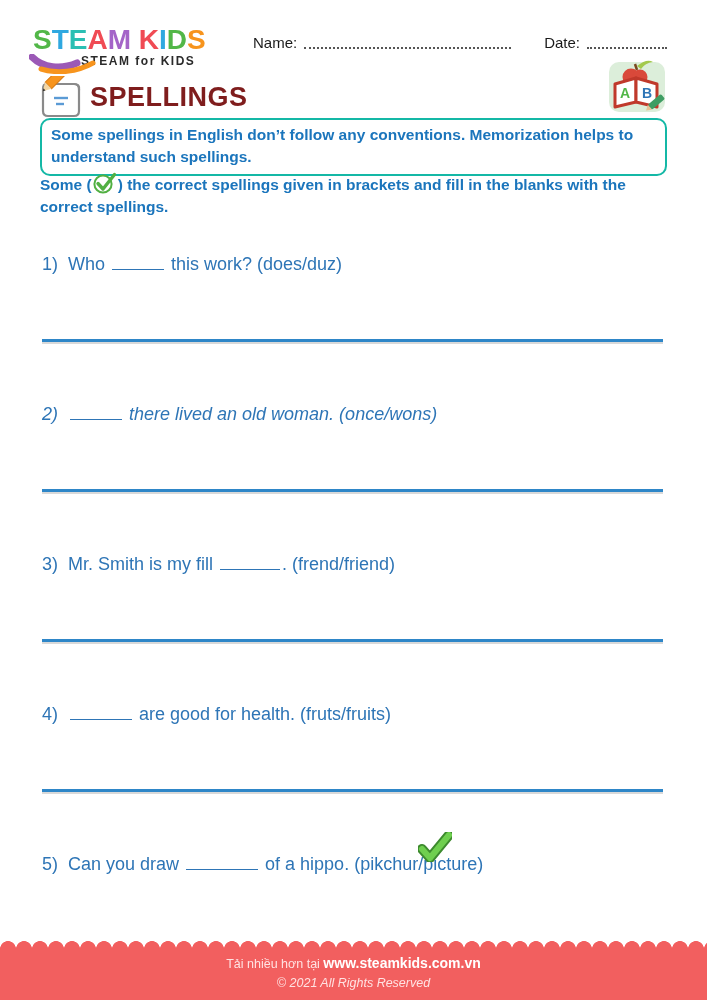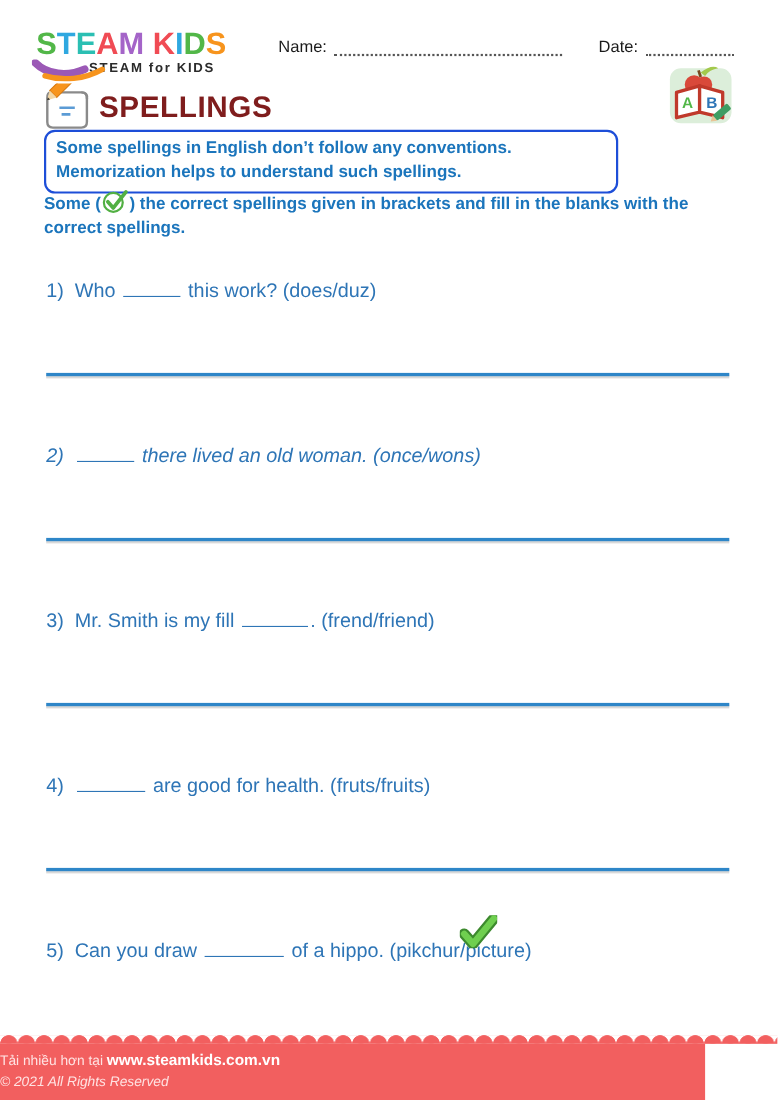--- a/index.html
+++ b/index.html
@@ -9,59 +9,59 @@
     font-family:"Liberation Sans", sans-serif; overflow:hidden; margin:0 auto;
   }
 
   
   .logo { position:absolute; left:33px; top:26px; }
   .logo-letters { font-size:28px; font-weight:800; letter-spacing:0px; line-height:1; white-space:pre; }
   .logo-sub { font-size:12px; font-weight:700; color:#2b2b2b; letter-spacing:1.5px; margin:0 0 0 48px; }
   .logo-swoosh { position:absolute; left:-4px; top:28px; }
 
   
-  .namedate { position:absolute; left:253px; top:34px; width:414px; display:flex; align-items:center; gap:7px; font-size:15px; color:#1a1a1a; }
+  .namedate { position:absolute; left:253px; top:34px; width:414px; display:flex; align-items:flex-start; gap:7px; font-size:15px; color:#1a1a1a; }
   .dotline { border-bottom:2px dotted #555; height:15px; }
   .dotline.name { flex:1; }
   .dotline.date { width:80px; }
   .nd-label { padding-bottom:1px; white-space:nowrap; }
   .nd-label.date { margin-left:26px; }
 
   
   .ab-icon { position:absolute; left:607px; top:56px; }
 
   
   .title-row { position:absolute; left:36px; top:76px; display:flex; align-items:center; gap:8px; }
   .title-text { font-size:27px; font-weight:700; color:#7f1d1d; letter-spacing:0.5px; }
 
   
   .info-box {
-    position:absolute; left:40px; top:118px; width:522px;
-    border:2px solid #1d4ed8; border-radius:10px; padding:4px 9px 6px 9px;
+    position:absolute; left:40px; top:118px; width:627px;
+    border:2px solid #14b8a6; border-radius:10px; padding:4px 9px 6px 9px;
     color:#1b75bc; font-weight:700; font-size:15.5px; line-height:1.42;
   }
 
   
   .instruction {
     position:absolute; left:40px; top:171px; width:634px;
     color:#1b75bc; font-weight:700; font-size:15.5px; line-height:1.42;
   }
   .instruction svg { vertical-align:-5px; margin:0 1px; }
 
   
   .question { position:absolute; left:42px; width:622px; font-size:18px; color:#2e75b6; line-height:1.3; }
   .q-num { display:inline-block; min-width:26px; }
   .q-blank { display:inline-block; border-bottom:1.6px solid #2e75b6; height:15px; vertical-align:baseline; margin:0 2px; }
   .q-check { position:absolute; }
 
   
   .answer-line { position:absolute; left:42px; width:621px; height:3px; background:#2e86c8; box-shadow:0 2px 0 #d9d9d9; }
 
   
-  .footer { position:absolute; left:0; bottom:0; width:641px; height:51px; background:#f25f5f; padding-top:5px; }
+  .footer { position:absolute; left:0; bottom:0; width:707px; height:51px; background:#f25f5f; text-align:center; padding-top:5px; }
   .footer-scallop {
     position:absolute; left:0; top:-8px; width:707px; height:8px;
     background-image: radial-gradient(circle at 8px 8px, #f25f5f 7.6px, rgba(0,0,0,0) 8.2px);
     background-size:16px 8px; background-repeat:repeat-x;
   }
   .footer-line1 { font-size:12.5px; color:#ffe2e2; line-height:1.4; }
   .footer-line1 b { font-size:14px; color:#ffffff; font-weight:700; }
   .footer-line2 { font-size:12.5px; font-style:italic; color:#ffe2e2; line-height:1.5; }
 </style>
 </head>

